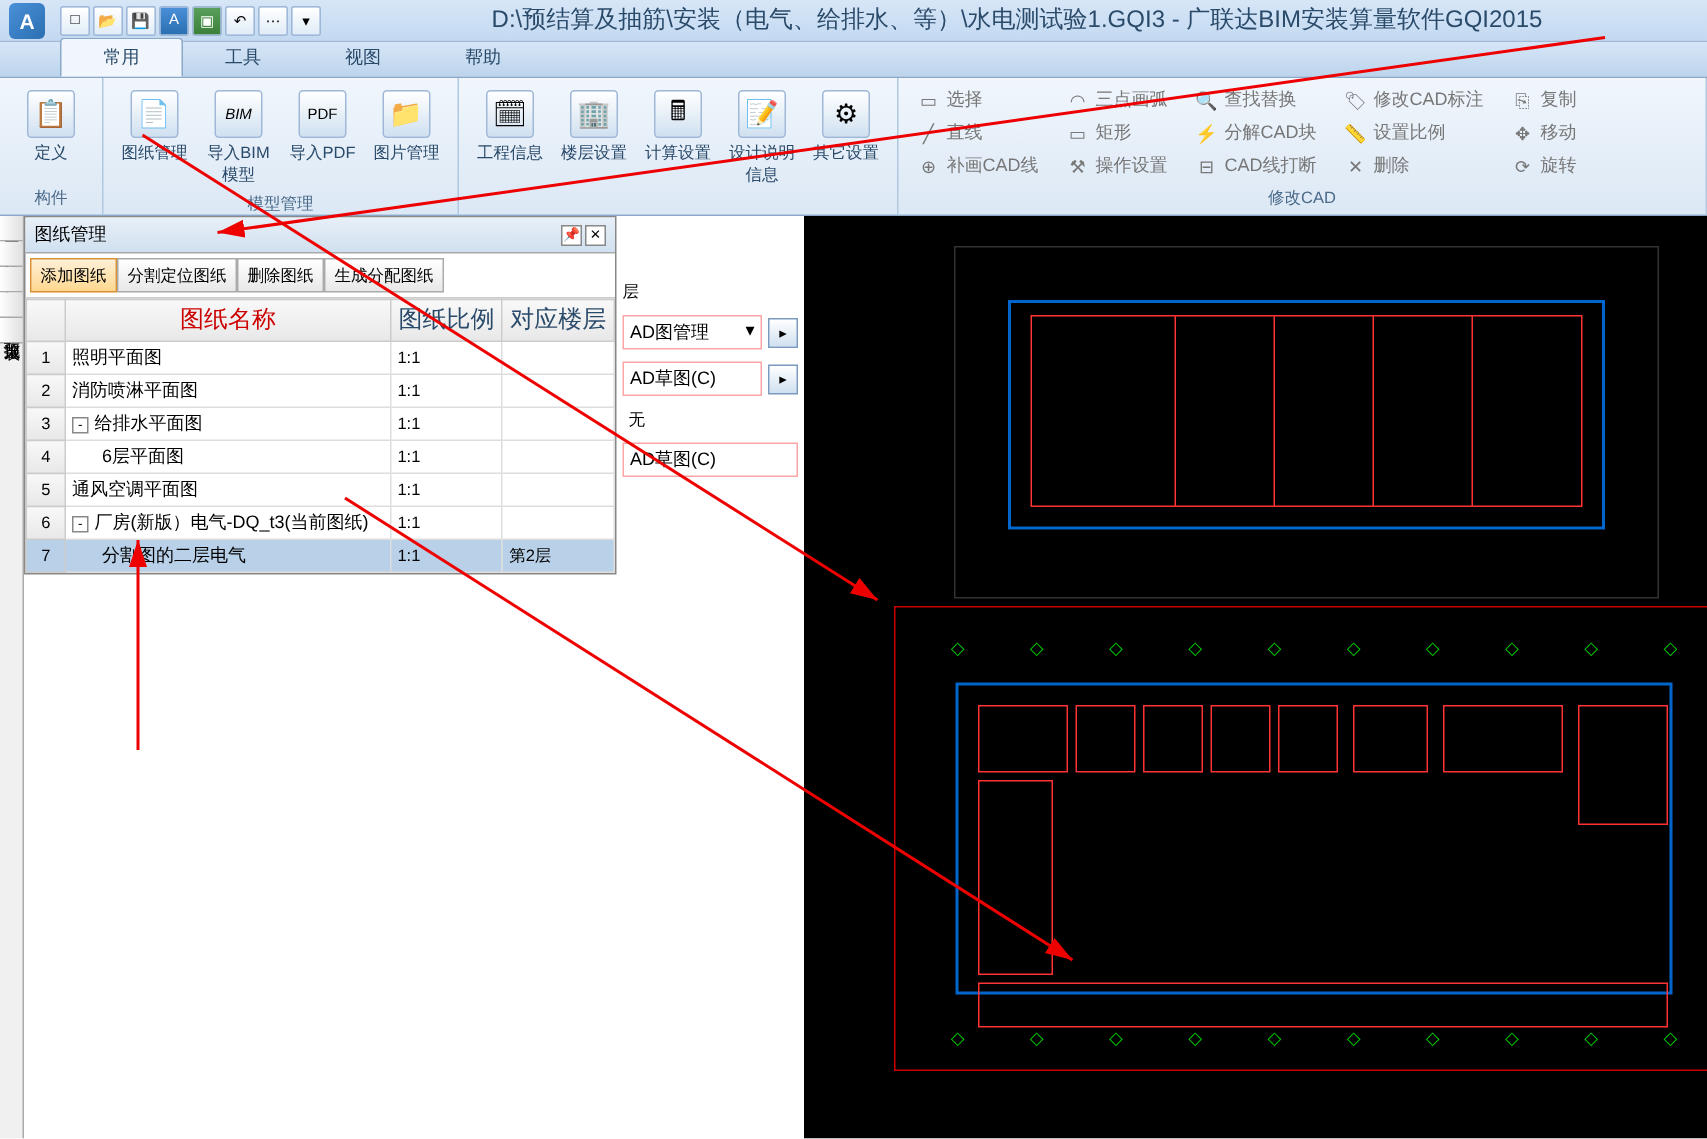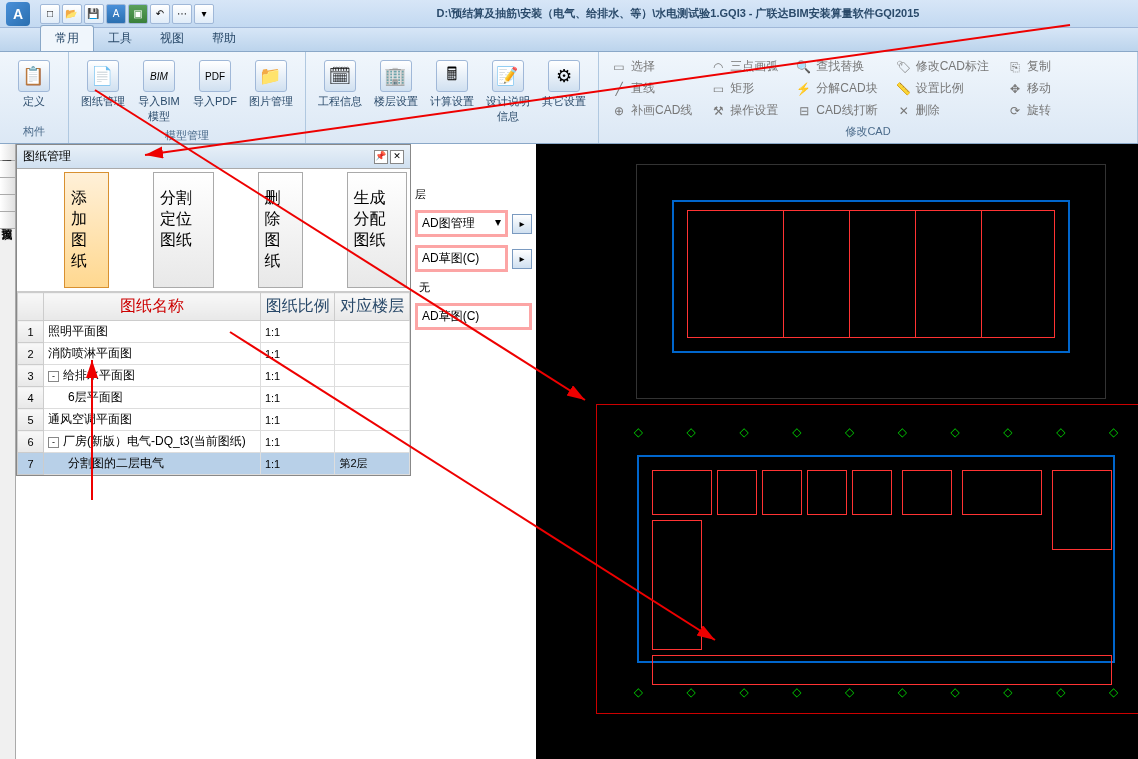--- a/index.html
+++ b/index.html
@@ -3,25 +3,25 @@
 <meta charset="utf-8">
 <style>
 * { margin: 0; padding: 0; box-sizing: border-box; font-family: "Microsoft YaHei", SimSun, sans-serif; font-size: 12px; }
 body { width: 1138px; height: 759px; background: #fff; overflow: hidden; position: relative; }
 
 
 .titlebar { height: 28px; background: linear-gradient(#d7e6f7, #c3d9f1); display: flex; align-items: center; border-bottom: 1px solid #a0b8d8; }
 .app-icon { width: 24px; height: 24px; margin: 0 6px; background: linear-gradient(135deg,#4a90d9,#2a6fb0); border-radius: 4px; color: #fff; text-align: center; line-height: 24px; font-weight: bold; font-size: 14px; }
 .qat { display: flex; gap: 2px; padding: 0 4px; }
 .qat-btn { width: 20px; height: 20px; background: linear-gradient(#fff,#e0ecf8); border: 1px solid #a0b8d8; border-radius: 2px; display:flex; align-items:center; justify-content:center; font-size:10px; cursor:pointer; }
-.title-text { flex: 1; text-align: center; color: #2a4a6a; font-size: 11px; font-weight: bold; }
+.title-text { flex: 1; text-align: center; color: #2a4a6a; font-size: 16px; }
 
 
 .ribbon-tabs { height: 24px; background: linear-gradient(#d7e6f7,#bcd4ec); border-bottom: 1px solid #8aa8c8; display: flex; align-items: flex-end; padding-left: 40px; }
-.rtab { padding: 4px 14px; cursor: pointer; color: #2a4a6a; margin-top: 36px; }
+.rtab { padding: 4px 28px; cursor: pointer; color: #2a4a6a; margin-top: 36px; }
 .rtab.active { background: #f0f6fc; border: 1px solid #8aa8c8; border-bottom: none; border-radius: 3px 3px 0 0; }
 
 
 .ribbon { height: 92px; background: linear-gradient(#f0f6fc,#dce8f5); border-bottom: 1px solid #8aa8c8; display: flex; }
 .rgroup { border-right: 1px solid #b0c8e0; padding: 4px 8px; display: flex; flex-direction: column; justify-content: space-between; }
 .rgroup-body { display: flex; gap: 4px; }
 .rgroup-label { text-align: center; color: #4a6a8a; font-size: 11px; padding-top: 2px; }
 .rbtn-big { width: 52px; text-align: center; cursor: pointer; padding: 2px; }
 .rbtn-big .icon { width: 32px; height: 32px; margin: 2px auto; background: linear-gradient(#fff,#d0e0f0); border: 1px solid #a0b8d8; border-radius: 3px; display:flex; align-items:center; justify-content:center; font-size:18px; }
 .rbtn-big .lbl { font-size: 11px; color: #2a4a6a; }
@@ -32,34 +32,34 @@
 
 .vsidebar { position: absolute; left: 0; top: 144px; width: 16px; bottom: 0; background: #f0f0f0; border-right: 1px solid #aaa; display:flex; flex-direction:column; }
 .vtab { writing-mode: vertical-rl; padding: 8px 1px; border-bottom: 1px solid #aaa; background: linear-gradient(90deg,#fff,#e0e0e0); cursor:pointer; font-size:11px; }
 
 
 .panel { position: absolute; left: 16px; top: 144px; width: 395px; background: #fff; border: 1px solid #888; }
 .panel-title { background: linear-gradient(#e8f0f8,#d0e0f0); border-bottom: 1px solid #aaa; padding: 3px 6px; display:flex; justify-content:space-between; align-items:center; }
 .panel-title-btns { display:flex; gap:2px; }
 .pin { width:14px; height:14px; border:1px solid #888; background:#fff; font-size:9px; text-align:center; cursor:pointer; }
 .panel-toolbar { padding: 3px; border-bottom: 1px solid #ccc; display:flex; gap:0; }
-.ptbtn { padding: 15px 6px; background: linear-gradient(#fff,#e8e8e8); border: 1px solid #aaa; cursor:pointer; font-size:16px;margin-left:44px; }
+.ptbtn { padding: 3px 6px; background: linear-gradient(#fff,#e8e8e8); border: 1px solid #aaa; cursor:pointer; font-size:11px; }
 .ptbtn.active { background: linear-gradient(#fff0d8,#ffd890); border-color:#d89030; }
 .dtable { width: 100%; border-collapse: collapse; }
 .dtable th { background: linear-gradient(#f8f8f8,#e8e8e8); border: 1px solid #ccc; padding: 3px; font-weight: normal; color: #2a4a6a; font-size:16px; }
 .dtable td { border: 1px solid #ddd; padding: 2px 4px; font-size:11px; }
 .dtable td.rownum { background: linear-gradient(#f8f8f8,#e8e8e8); text-align:center; width:26px; border:1px solid #ccc; }
 .dtable tr.selected td { background: #b8d0e8; }
 .tree-toggle { display:inline-block; width:11px; height:11px; border:1px solid #888; text-align:center; line-height:9px; margin-right:4px; background:#fff; cursor:pointer; font-size:9px; }
 
 
 .midpanel { position: absolute; left: 411px; top: 183px; width: 125px; }
 .midrow { display:flex; align-items:center; padding:4px; gap:4px; }
 .midlabel { font-size:11px; }
-.middd { flex:1; border:3px solid #fca5a5; background:#fff; padding:2px 4px; font-size:11px; display:flex; justify-content:space-between; cursor:pointer; }
+.middd { flex:1; border:1px solid #fca5a5; background:#fff; padding:2px 4px; font-size:11px; display:flex; justify-content:space-between; cursor:pointer; }
 .midbtn { width:20px; height:20px; border:1px solid #7a9ac0; background:linear-gradient(#fff,#d0e0f0); cursor:pointer; display:flex; align-items:center; justify-content:center; font-size:10px; }
 .midtext { padding:4px 8px; font-size:11px; }
 
 
 .viewport { position: absolute; left: 536px; top: 144px; right: 0; bottom: 0; background: #000; }
 .cad-top { position:absolute; left:100px; top:20px; width:470px; height:235px; border:1px solid #333; }
 .cad-bot { position:absolute; left:60px; top:260px; width:560px; height:310px; border:1px solid #c00; }
 .cad-grid { position:absolute; inset:15px; }
 .room { position:absolute; border:1px solid #f33; }
 

